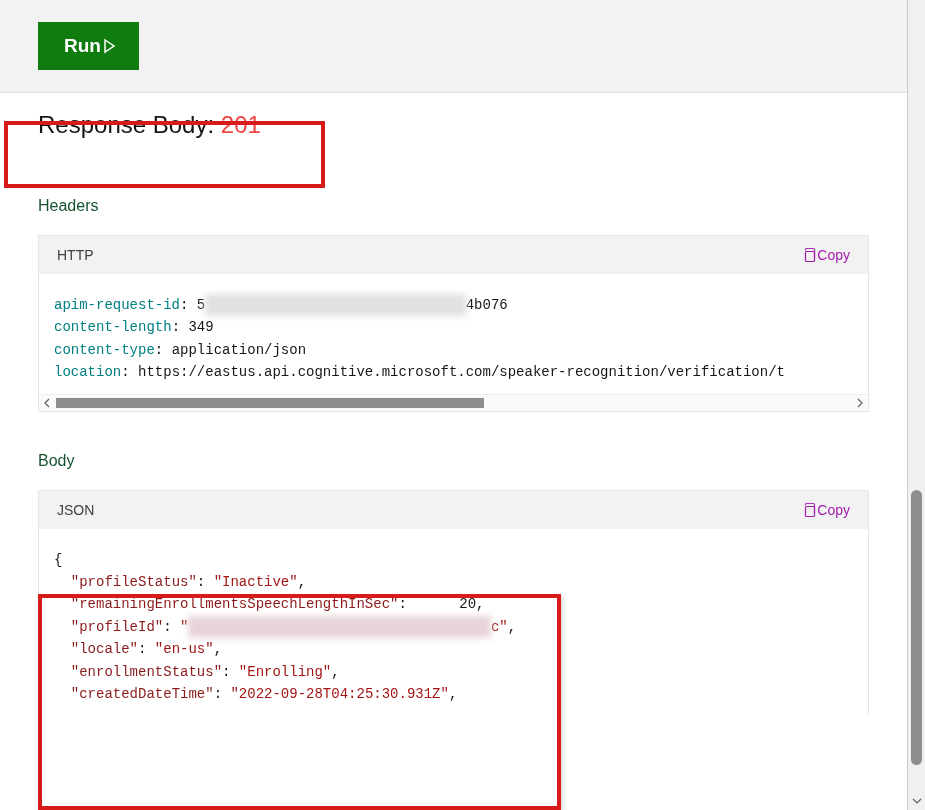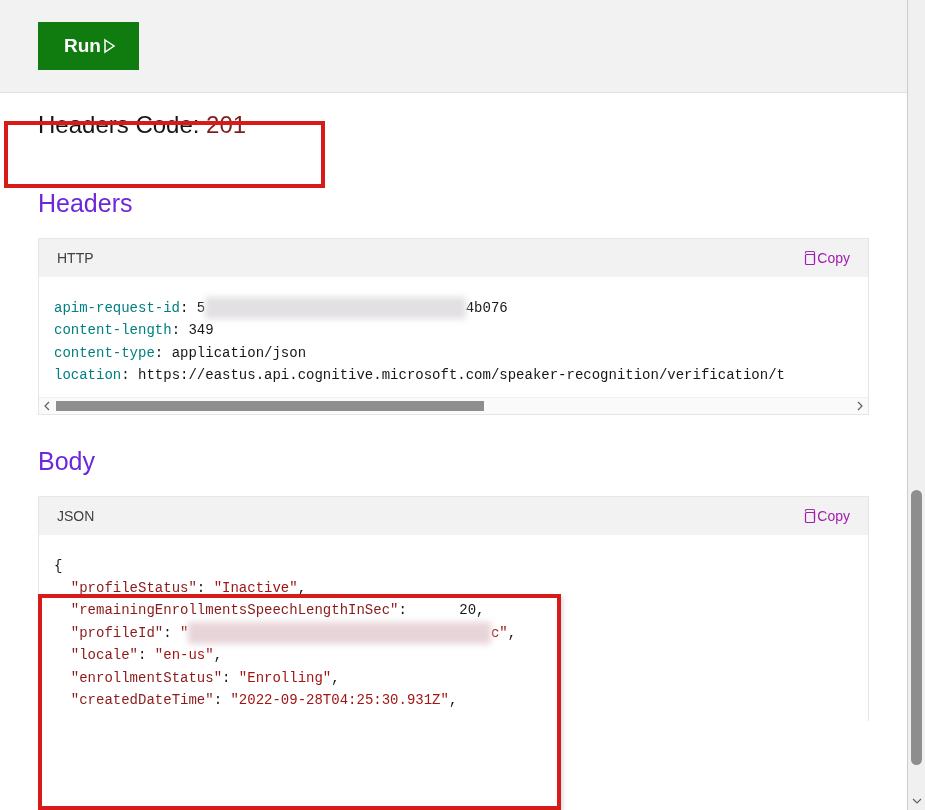--- a/index.html
+++ b/index.html
@@ -41,45 +41,45 @@
       padding: 0 38px;
     }
     .response-code-section {
       padding: 18px 0;
       font-size: 24px;
       font-weight: 400;
       color: #161616;
       position: relative;
     }
     .response-code-value {
-      color: #7f1d1d;
+      color: #ef4444;
     }
     .red-highlight-box {
       position: absolute;
       border: 4px solid #d71b1b;
       pointer-events: none;
     }
     .red-box-1 {
       left: 4px;
       top: 121px;
       width: 321px;
       height: 67px;
     }
     .red-box-2 {
       left: 38px;
       top: 594px;
       width: 523px;
       height: 216px;
       box-shadow: 2px 2px 4px rgba(0,0,0,0.15);
     }
     .section-heading {
-      font-size: 25px;
+      font-size: 16px;
       font-weight: 400;
-      color: #6d28d9;
-      margin-top: 32px;
+      color: #14532d;
+      margin-top: 40px;
       margin-bottom: 20px;
     }
     .code-block {
       border: 1px solid #e6e6e6;
       background: #fff;
       margin-bottom: 10px;
     }
     .code-header {
       background: #f2f2f2;
       padding: 11px 18px;
@@ -217,21 +217,21 @@
       <span>Run</span>
       <svg viewBox="0 0 16 16" fill="none" stroke="currentColor" stroke-width="1.5">
         <path d="M4 2 L13 8 L4 14 Z"></path>
       </svg>
     </button>
   </div>
 
   <div class="content">
 
     <div class="response-code-section">
-      <span>Headers Code: </span><span class="response-code-value">201</span>
+      <span>Response Body: </span><span class="response-code-value">201</span>
     </div>
 
     <h2 class="section-heading">Headers</h2>
 
     <div class="code-block">
       <div class="code-header">
         <span class="code-lang">HTTP</span>
         <button class="copy-button">
           <svg viewBox="0 0 16 16" fill="none" stroke="currentColor" stroke-width="1.2">
             <rect x="4.5" y="4.5" width="9" height="10" rx="1"></rect>

